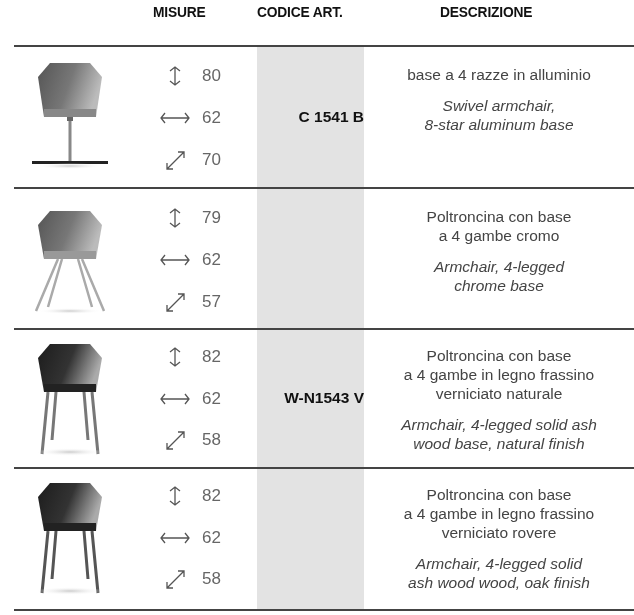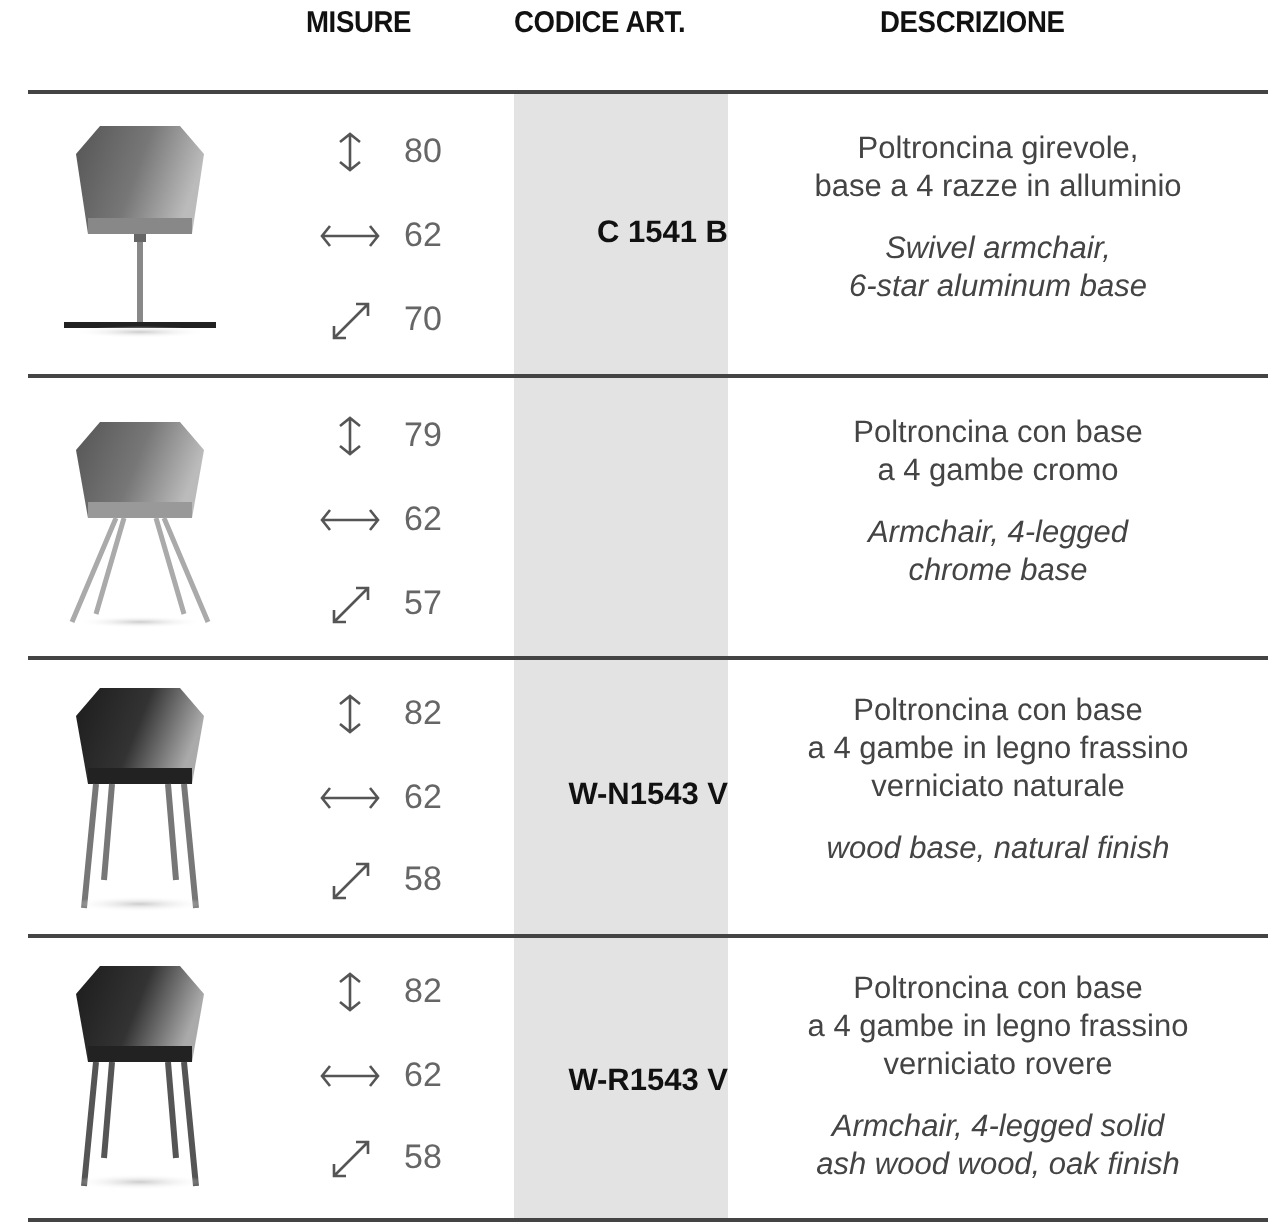--- a/index.html
+++ b/index.html
@@ -75,25 +75,24 @@
     <span class="v">62</span>
   </div>
   <div class="dim" style="top:103px">
     <svg viewBox="0 0 30 20">
         <path d="M7 19 L24 2 M7 13 V19 H13 M18 2 H24 V8" stroke="#555" stroke-width="1.3" fill="none"></path>
       </svg>
     <span class="v">70</span>
   </div>
   <div class="code" style="top:61px">C 1541 B</div>
   <div class="desc" style="top:18px">
-    <div>Poltroncina girevole,</div>
     <div>base a 4 razze in alluminio</div>
     <div class="en">
       <div>Swivel armchair,</div>
-      <div>6-star aluminum base</div>
+      <div>8-star aluminum base</div>
     </div>
   </div>
 </div>
 
 <div class="row" style="top:189px;height:139px">
   <svg class="chair" style="top:18px;height:112px" viewBox="0 0 80 112">
     <path d="M8 18 L20 4 L60 4 L72 18 L66 52 L14 52 Z" fill="url(#shellG)"></path>
     <path d="M14 44 L66 44 L66 52 L14 52 Z" fill="#999"></path>
     <path d="M28 52 L6 104 M52 52 L74 104 M32 52 L18 100 M48 52 L62 100" stroke="#aaa" stroke-width="2.5"></path>
     <ellipse cx="40" cy="104" rx="32" ry="3" fill="url(#shadow)"></ellipse>
@@ -150,20 +149,21 @@
         <path d="M7 19 L24 2 M7 13 V19 H13 M18 2 H24 V8" stroke="#555" stroke-width="1.3" fill="none"></path>
       </svg>
     <span class="v">58</span>
   </div>
   <div class="code" style="top:59px">W-N1543 V</div>
   <div class="desc" style="top:16px">
     <div>Poltroncina con base</div>
     <div>a 4 gambe in legno frassino</div>
     <div>verniciato naturale</div>
     <div class="en">
+      <div>Armchair, 4-legged solid ash</div>
       <div>wood base, natural finish</div>
     </div>
   </div>
 </div>
 
 <div class="row" style="top:469px;height:140px">
   <svg class="chair" style="top:10px;height:120px" viewBox="0 0 80 120">
     <path d="M8 18 L20 4 L60 4 L72 18 L66 52 L14 52 Z" fill="url(#shellD)"></path>
     <path d="M14 44 L66 44 L66 52 L14 52 Z" fill="#222"></path>
     <path d="M18 52 L12 114 M62 52 L68 114 M26 52 L22 100 M54 52 L58 100" stroke="#555" stroke-width="3"></path>
@@ -180,21 +180,20 @@
         <path d="M1 10 H29 M5 5 L1 10 L5 15 M25 5 L29 10 L25 15" stroke="#555" stroke-width="1.3" fill="none"></path>
       </svg>
     <span class="v">62</span>
   </div>
   <div class="dim" style="top:100px">
     <svg viewBox="0 0 30 20">
         <path d="M7 19 L24 2 M7 13 V19 H13 M18 2 H24 V8" stroke="#555" stroke-width="1.3" fill="none"></path>
       </svg>
     <span class="v">58</span>
   </div>
-  <div class="code" style="top:63px">W-R1543 V</div>
   <div class="desc" style="top:16px">
     <div>Poltroncina con base</div>
     <div>a 4 gambe in legno frassino</div>
     <div>verniciato rovere</div>
     <div class="en">
       <div>Armchair, 4-legged solid</div>
       <div>ash wood wood, oak finish</div>
     </div>
   </div>
 </div>

